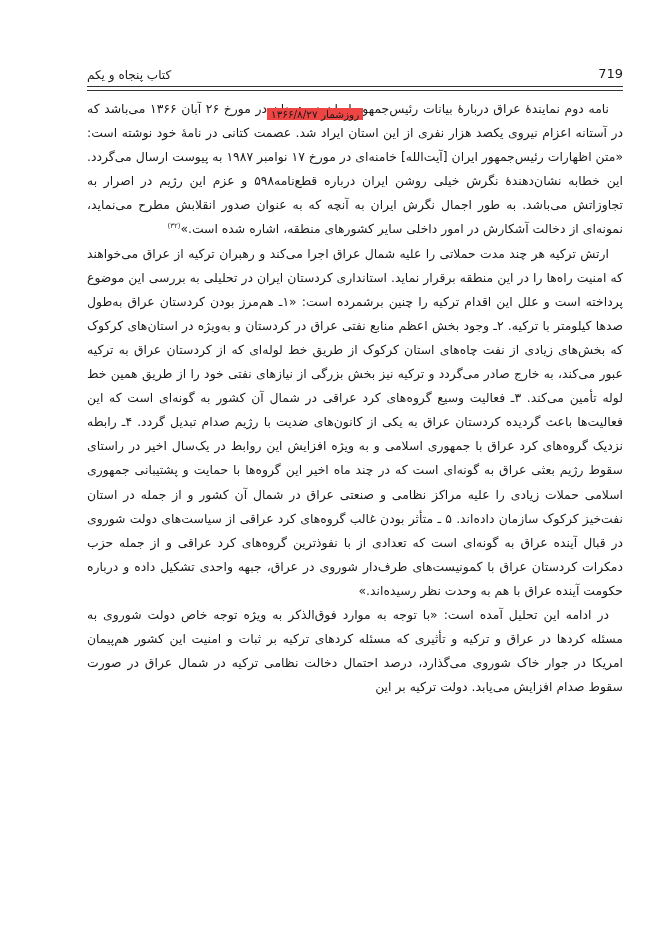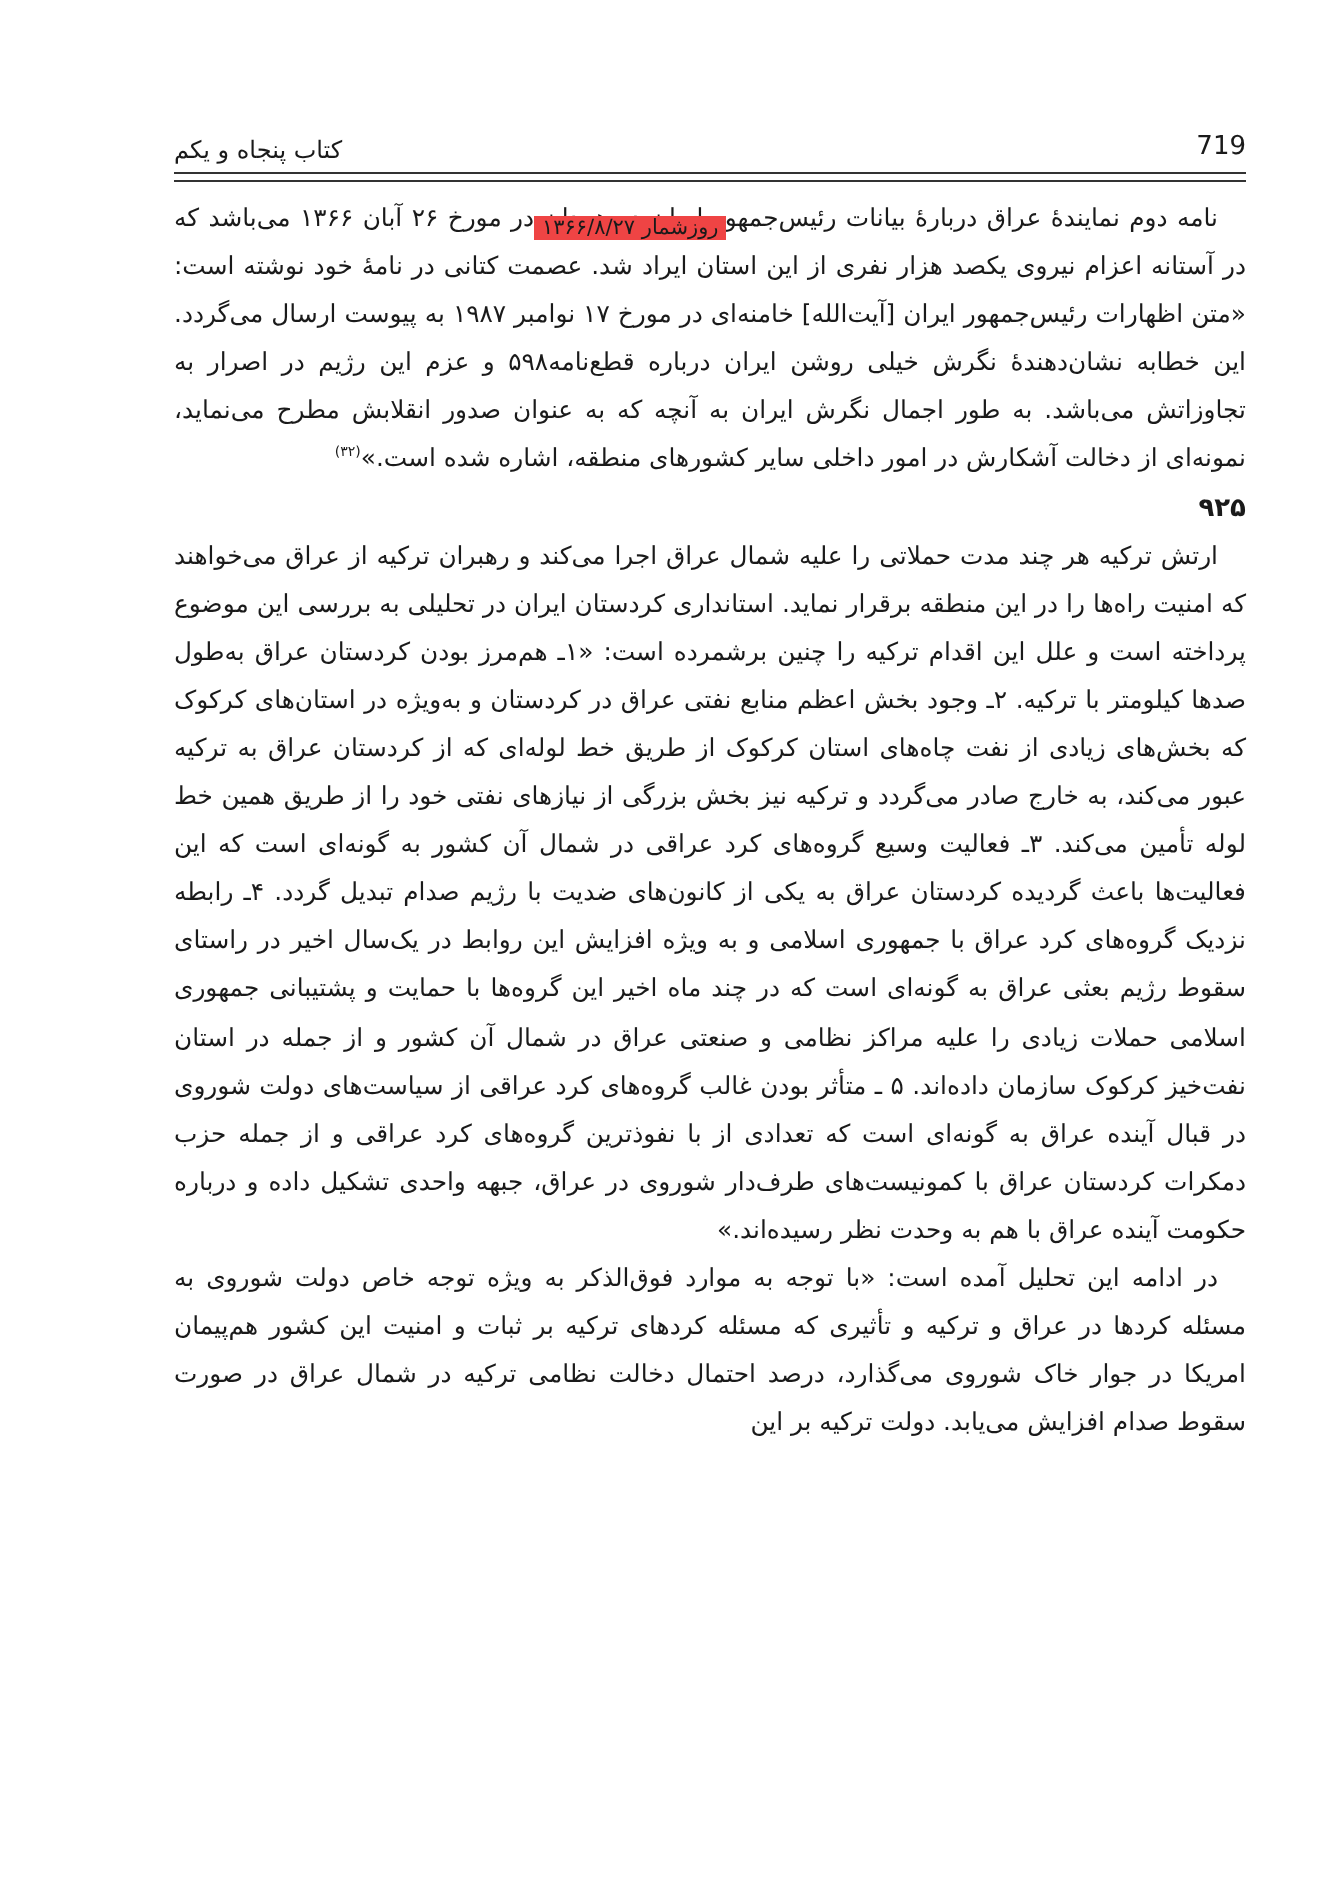--- a/index.html
+++ b/index.html
@@ -49,17 +49,16 @@
     <span class="h-right">719</span>
     <span class="h-mid">
       <span>روزشمار</span>
       <span>۱۳۶۶/۸/۲۷</span>
     </span>
     <span class="h-left">کتاب پنجاه و یکم</span>
   </div>
 
   <div class="body-text">
     <p class="para"><span>نامه دوم نمایندهٔ عراق دربارهٔ بیانات رئیس‌جمهور ایران در همدان در مورخ ۲۶ آبان ۱۳۶۶ می‌باشد که در آستانه اعزام نیروی یکصد هزار نفری از این استان ایراد شد. عصمت کتانی در نامهٔ خود نوشته است: «متن اظهارات رئیس‌جمهور ایران [آیت‌الله] خامنه‌ای در مورخ ۱۷ نوامبر ۱۹۸۷ به پیوست ارسال می‌گردد. این خطابه نشان‌دهندهٔ نگرش خیلی روشن ایران درباره قطع‌نامه۵۹۸ و عزم این رژیم در اصرار به تجاوزاتش می‌باشد. به طور اجمال نگرش ایران به آنچه که به عنوان صدور انقلابش مطرح می‌نماید، نمونه‌ای از دخالت آشکارش در امور داخلی سایر کشورهای منطقه، اشاره شده است.»</span><sup>(۳۲)</sup></p>
-    <p class="sec-num">۹۲۵</p>
     <p class="para">ارتش ترکیه هر چند مدت حملاتی را علیه شمال عراق اجرا می‌کند و رهبران ترکیه از عراق می‌خواهند که امنیت راه‌ها را در این منطقه برقرار نماید. استانداری کردستان ایران در تحلیلی به بررسی این موضوع پرداخته است و علل این اقدام ترکیه را چنین برشمرده است: «۱ـ هم‌مرز بودن کردستان عراق به‌طول صدها کیلومتر با ترکیه. ۲ـ وجود بخش اعظم منابع نفتی عراق در کردستان و به‌ویژه در استان‌های کرکوک که بخش‌های زیادی از نفت چاه‌های استان کرکوک از طریق خط لوله‌ای که از کردستان عراق به ترکیه عبور می‌کند، به خارج صادر می‌گردد و ترکیه نیز بخش بزرگی از نیازهای نفتی خود را از طریق همین خط لوله تأمین می‌کند. ۳ـ فعالیت وسیع گروه‌های کرد عراقی در شمال آن کشور به گونه‌ای است که این فعالیت‌ها باعث گردیده کردستان عراق به یکی از کانون‌های ضدیت با رژیم صدام تبدیل گردد. ۴ـ رابطه نزدیک گروه‌های کرد عراق با جمهوری اسلامی و به ویژه افزایش این روابط در یک‌سال اخیر در راستای سقوط رژیم بعثی عراق به گونه‌ای است که در چند ماه اخیر این گروه‌ها با حمایت و پشتیبانی جمهوری اسلامی حملات زیادی را علیه مراکز نظامی و صنعتی عراق در شمال آن کشور و از جمله در استان نفت‌خیز کرکوک سازمان داده‌اند. ۵ ـ متأثر بودن غالب گروه‌های کرد عراقی از سیاست‌های دولت شوروی در قبال آینده عراق به گونه‌ای است که تعدادی از با نفوذترین گروه‌های کرد عراقی و از جمله حزب دمکرات کردستان عراق با کمونیست‌های طرف‌دار شوروی در عراق، جبهه واحدی تشکیل داده و درباره حکومت آینده عراق با هم به وحدت نظر رسیده‌اند.»</p>
     <p class="para">در ادامه این تحلیل آمده است: «با توجه به موارد فوق‌الذکر به ویژه توجه خاص دولت شوروی به مسئله کردها در عراق و ترکیه و تأثیری که مسئله کردهای ترکیه بر ثبات و امنیت این کشور هم‌پیمان امریکا در جوار خاک شوروی می‌گذارد، درصد احتمال دخالت نظامی ترکیه در شمال عراق در صورت سقوط صدام افزایش می‌یابد. دولت ترکیه بر این</p>
   </div>
 </div>
 
 </body></html>

